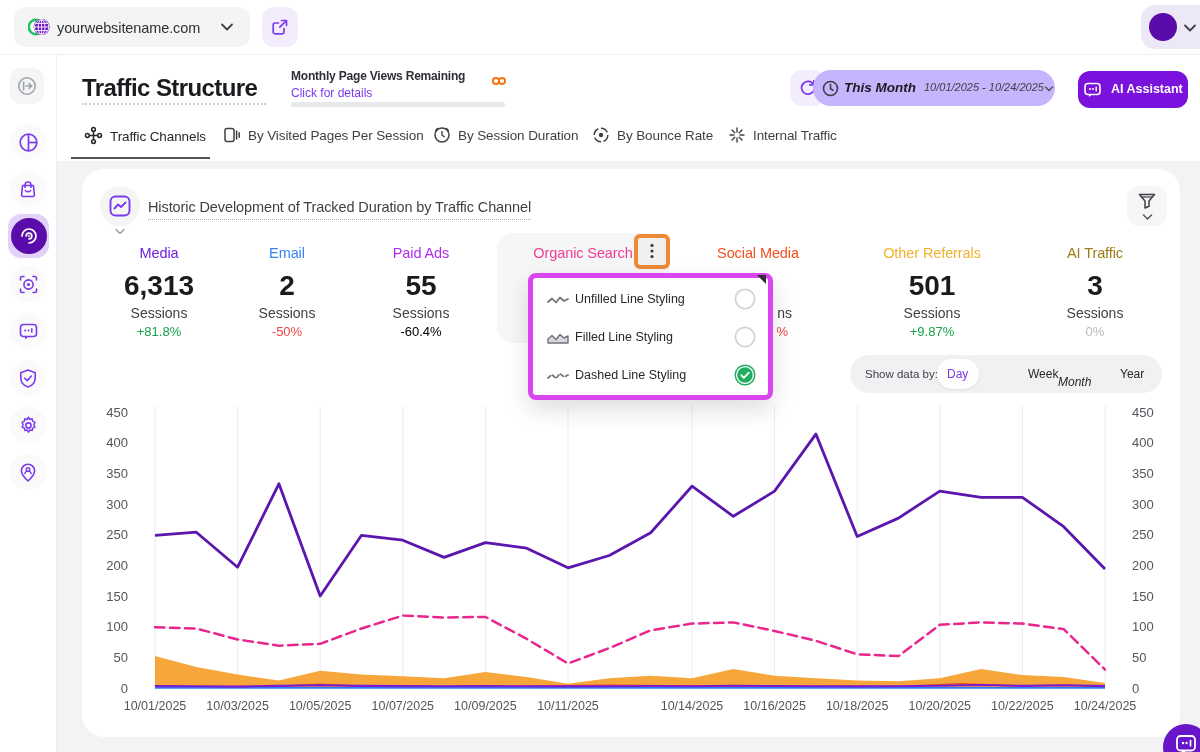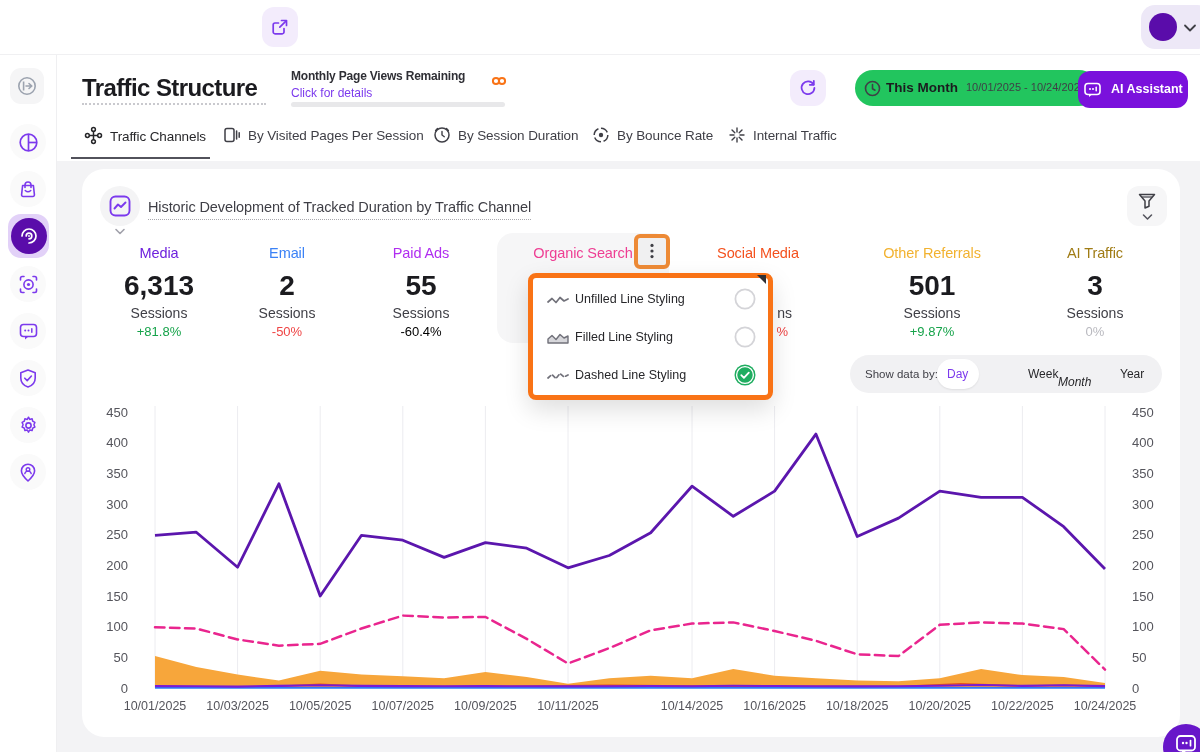--- a/index.html
+++ b/index.html
@@ -20,21 +20,21 @@
 .sic{position:absolute;left:10px;width:36px;height:36px;border-radius:50%;background:#fafafa;display:flex;align-items:center;justify-content:center;}
 
 #hdr{position:absolute;left:57px;top:55px;width:1143px;height:106px;background:#fff;z-index:3;}
 #h1t{position:absolute;left:25px;top:19px;font-size:24px;font-weight:700;color:#1b1b1f;letter-spacing:-0.6px;}
 #h1u{position:absolute;left:25px;top:48px;width:184px;border-top:2px dotted #c9c9ce;}
 #mpv{position:absolute;left:234px;top:14px;font-size:12px;font-weight:700;color:#2f2f35;letter-spacing:-0.2px;white-space:nowrap;}
 #cfd{position:absolute;left:234px;top:31px;font-size:12px;font-weight:500;color:#7c3aed;white-space:nowrap;}
 
 #pbar{position:absolute;left:234px;top:47px;width:214px;height:5px;background:#e8e8ea;border-radius:3px;}
 #refbtn{position:absolute;left:733px;top:15px;width:36px;height:36px;background:#f3ecfc;border-radius:12px;}
-#dpill{position:absolute;left:798px;top:15px;width:242px;height:36px;background:#22c55e;border-radius:18px;}
+#dpill{position:absolute;left:756px;top:15px;width:242px;height:36px;background:#c4b5fd;border-radius:18px;font-style:italic;}
 #tmtxt{position:absolute;left:31px;top:10px;font-size:13.5px;font-weight:700;color:#1b1b1f;white-space:nowrap;}
 #drtxt{position:absolute;left:111px;top:11px;font-size:11px;color:#3f3f46;white-space:nowrap;}
 #aibtn{position:absolute;left:1021px;top:16px;width:110px;height:37px;background:#7a11dc;border-radius:12px;color:#fff;text-align:center;}
 #aitxt{position:absolute;left:33px;top:11px;font-size:12.5px;font-weight:700;color:#fff;white-space:nowrap;}
 
 .tab{position:absolute;top:71px;font-size:13.5px;color:#3f3f46;white-space:nowrap;letter-spacing:-0.1px;}
 #tabu{position:absolute;left:14px;top:102px;width:139px;border-top:2px solid #52525b;}
 
 #content{position:absolute;left:57px;top:161px;width:1143px;height:591px;background:#f3f3f5;z-index:2;}
 #card{position:absolute;left:25px;top:8px;width:1098px;height:568px;background:#fff;border-radius:22px;}
@@ -52,36 +52,54 @@
 .chl{font-size:14.5px;font-weight:500;line-height:15px;margin-bottom:13px;letter-spacing:-0.1px;}
 .chn{font-size:28px;font-weight:600;color:#1b1b1f;line-height:24px;margin-bottom:8px;}
 .chs{font-size:14px;color:#3f3f46;line-height:15px;margin-bottom:4px;}
 .chp{font-size:13px;font-weight:500;line-height:14px;}
 #orgbg{position:absolute;left:497px;top:233px;width:172px;height:110px;background:#f6f6f7;border-radius:16px;z-index:2;}
 
 #sdb{position:absolute;left:850px;top:355px;width:312px;height:38px;background:#f1f1f3;border-radius:19px;z-index:3;font-size:12px;white-space:nowrap;}
 #daypill{position:absolute;left:87px;top:4px;width:42px;height:30px;background:#fff;border-radius:15px;box-shadow:0 1px 2px rgba(0,0,0,.08);}
 
 #dotbtn{position:absolute;left:634px;top:234px;width:36px;height:35px;background:#f0f0f1;border:4.5px solid #ed8a36;border-radius:6px;z-index:6;}
-#menu{position:absolute;left:528px;top:273px;width:245px;height:127px;background:#fff;border:5px solid #f97316;border-radius:8px;box-shadow:0 10px 24px rgba(0,0,0,.13);z-index:6;}
+#menu{position:absolute;left:528px;top:273px;width:245px;height:127px;background:#fff;border:5px solid #d946ef;border-radius:8px;box-shadow:0 10px 24px rgba(0,0,0,.13);z-index:6;}
 .mi{position:absolute;left:0;width:100%;height:38px;}
 .mit{position:absolute;left:42px;top:12px;font-size:12.5px;color:#27272a;white-space:nowrap;}
 
 #fab{position:absolute;left:1163px;top:724px;width:46px;height:46px;border-radius:50%;background:#6716c9;z-index:7;}
 svg text{font-family:"Liberation Sans",sans-serif;}
 </style>
 </head>
 <body>
 <div id="page">
 
 <div id="content">
       <div id="card"></div>
     </div>
 
 <div id="topbar">
+  <div id="sitepill">
+    <svg id="siteicon" viewBox="0 0 22 22">
+          <circle cx="8" cy="11" r="7.2" fill="#fff" stroke="#22c55e" stroke-width="2.6"></circle>
+          <circle cx="13.6" cy="11" r="8" fill="#6d13c4"></circle>
+          <g stroke="#fff" stroke-width="0.9" fill="none">
+            <circle cx="13.6" cy="11" r="7.2"></circle>
+            <ellipse cx="13.6" cy="11" rx="3.4" ry="7.2"></ellipse>
+            <line x1="6.4" y1="11" x2="20.8" y2="11"></line>
+            <line x1="7.4" y1="7.4" x2="19.8" y2="7.4"></line>
+            <line x1="7.4" y1="14.6" x2="19.8" y2="14.6"></line>
+            <line x1="13.6" y1="3.8" x2="13.6" y2="18.2"></line>
+          </g>
+        </svg>
+    <span id="sitename">yourwebsitename.com</span>
+    <svg id="sitechev" width="14" height="10" viewBox="0 0 14 10">
+          <path d="M2 2.5 L7 7.5 L12 2.5" stroke="#3f3f46" stroke-width="1.8" fill="none" stroke-linecap="round" stroke-linejoin="round"></path>
+        </svg>
+  </div>
   <div id="sharebtn">
     <svg width="18" height="18" viewBox="0 0 18 18" style="position:absolute;left:9px;top:11px">
           <path d="M13 10.5 V14 a1.8 1.8 0 0 1 -1.8 1.8 H4 A1.8 1.8 0 0 1 2.2 14 V6.8 A1.8 1.8 0 0 1 4 5 h3.5" stroke="#7c3aed" stroke-width="1.7" fill="none" stroke-linecap="round"></path>
           <path d="M10.5 2.5 h5 v5" stroke="#7c3aed" stroke-width="1.7" fill="none" stroke-linecap="round" stroke-linejoin="round"></path>
           <path d="M15.2 2.8 L8.8 9.2" stroke="#7c3aed" stroke-width="1.7" fill="none" stroke-linecap="round"></path>
         </svg>
   </div>
   <div id="avatarwrap">
     <div id="avatar"></div>
     <svg width="14" height="10" viewBox="0 0 14 10" style="position:absolute;left:42px;top:18px">

